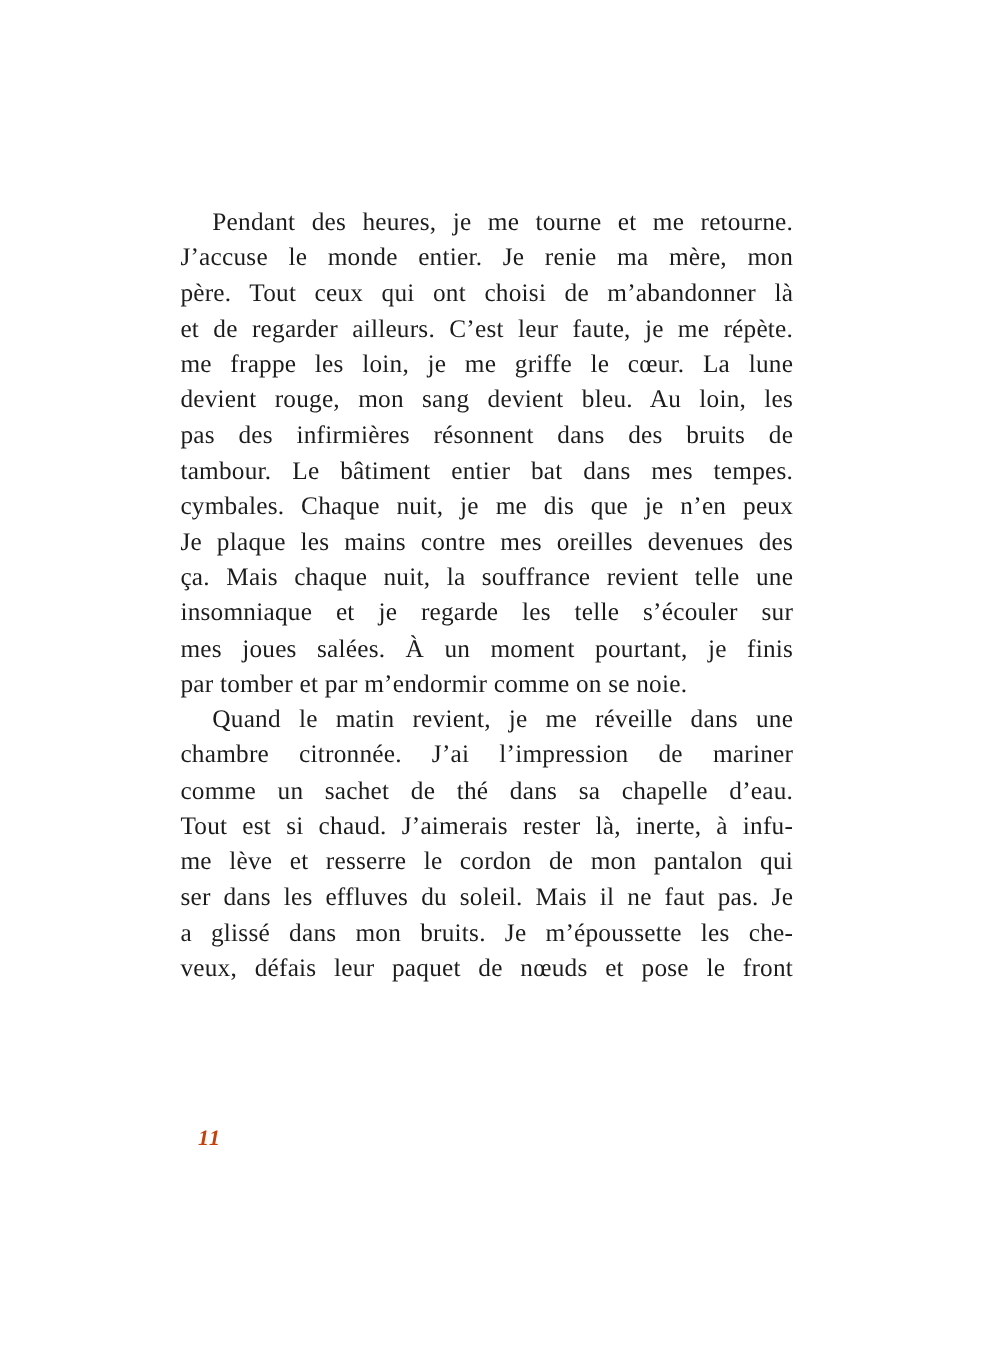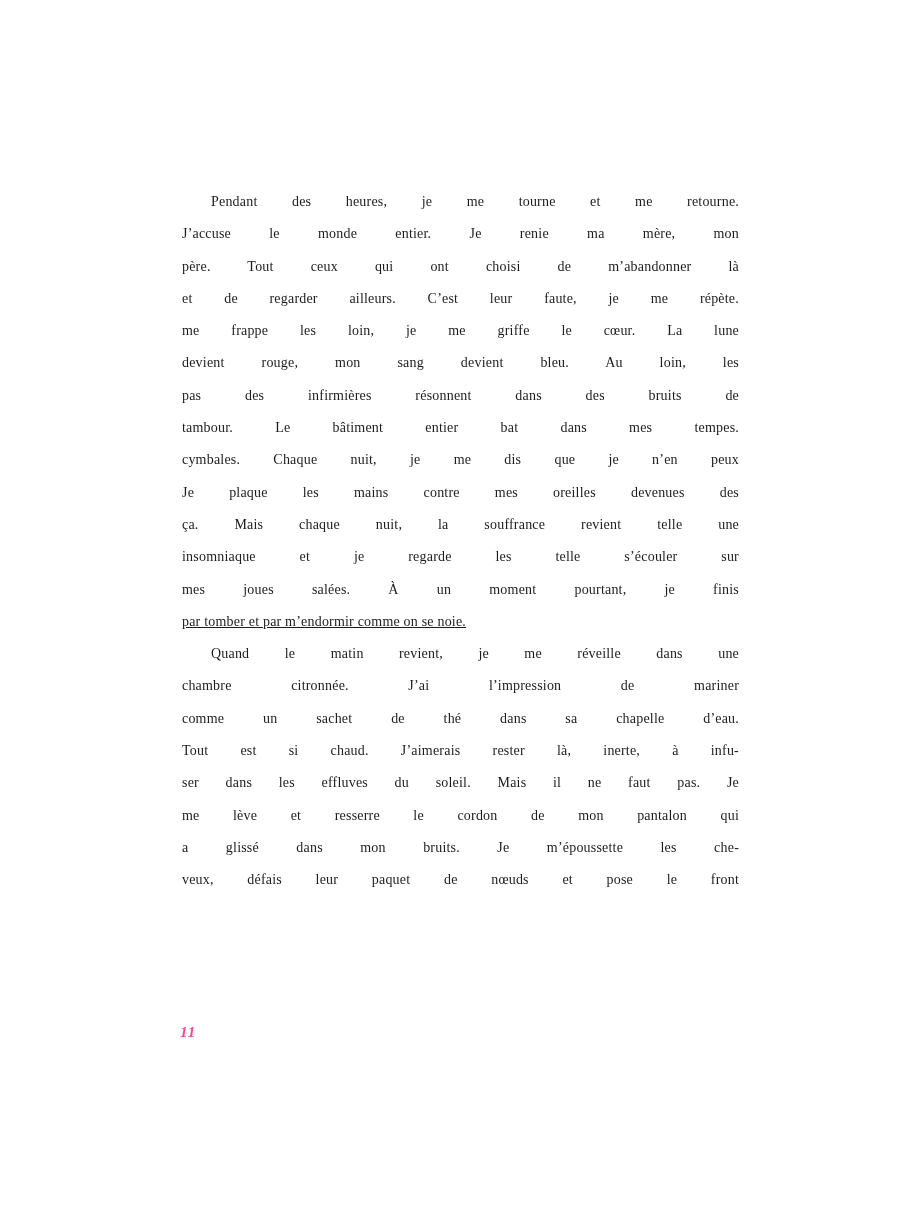--- a/index.html
+++ b/index.html
@@ -11,48 +11,47 @@
     position: relative;
     width: 900px;
     height: 1231px;
     background: #ffffff;
     overflow: hidden;
     font-family: "Liberation Serif", "DejaVu Serif", serif;
     color: #1c1c1c;
   }
   .text-block {
     position: absolute;
-    left: 182px;
+    left: 164px;
     top: 186px;
     width: 557px;
-    font-size: 14px;
+    font-size: 23px;
     line-height: 32.3px;
     letter-spacing: 0.2px;
   }
   .text-line {
     text-align: justify;
     text-align-last: justify;
     white-space: normal;
   }
   .text-line.indent {
     text-indent: 29px;
   }
   .text-line.flush {
     text-align: center;
     text-align-last: left;
-    text-decoration: underline;
   }
   .page-number {
     position: absolute;
     left: 180px;
     top: 1024px;
-    font-size: 15px;
+    font-size: 20px;
     font-style: italic;
     font-weight: bold;
-    color: #ec4899;
+    color: #c2410c;
     letter-spacing: 1px;
   }
 </style>
 </head>
 <body>
 
 <div class="book-page">
   <div class="text-block">
       <div class="text-line indent">Pendant des heures, je me tourne et me retourne.</div>
       <div class="text-line">J’accuse le monde entier. Je renie ma mère, mon</div>
@@ -65,19 +64,19 @@
       <div class="text-line">cymbales. Chaque nuit, je me dis que je n’en peux</div>
       <div class="text-line">Je plaque les mains contre mes oreilles devenues des</div>
       <div class="text-line">ça. Mais chaque nuit, la souffrance revient telle une</div>
       <div class="text-line">insomniaque et je regarde les telle s’écouler sur</div>
       <div class="text-line">mes joues salées. À un moment pourtant, je finis</div>
       <div class="text-line flush">par tomber et par m’endormir comme on se noie.</div>
       <div class="text-line indent">Quand le matin revient, je me réveille dans une</div>
       <div class="text-line">chambre citronnée. J’ai l’impression de mariner</div>
       <div class="text-line">comme un sachet de thé dans sa chapelle d’eau.</div>
       <div class="text-line">Tout est si chaud. J’aimerais rester là, inerte, à infu-</div>
+      <div class="text-line">me lève et resserre le cordon de mon pantalon qui</div>
       <div class="text-line">ser dans les effluves du soleil. Mais il ne faut pas. Je</div>
-      <div class="text-line">me lève et resserre le cordon de mon pantalon qui</div>
       <div class="text-line">a glissé dans mon bruits. Je m’époussette les che-</div>
       <div class="text-line">veux, défais leur paquet de nœuds et pose le front</div>
     </div>
   <div class="page-number">11</div>
 </div>
 
 </body></html>

